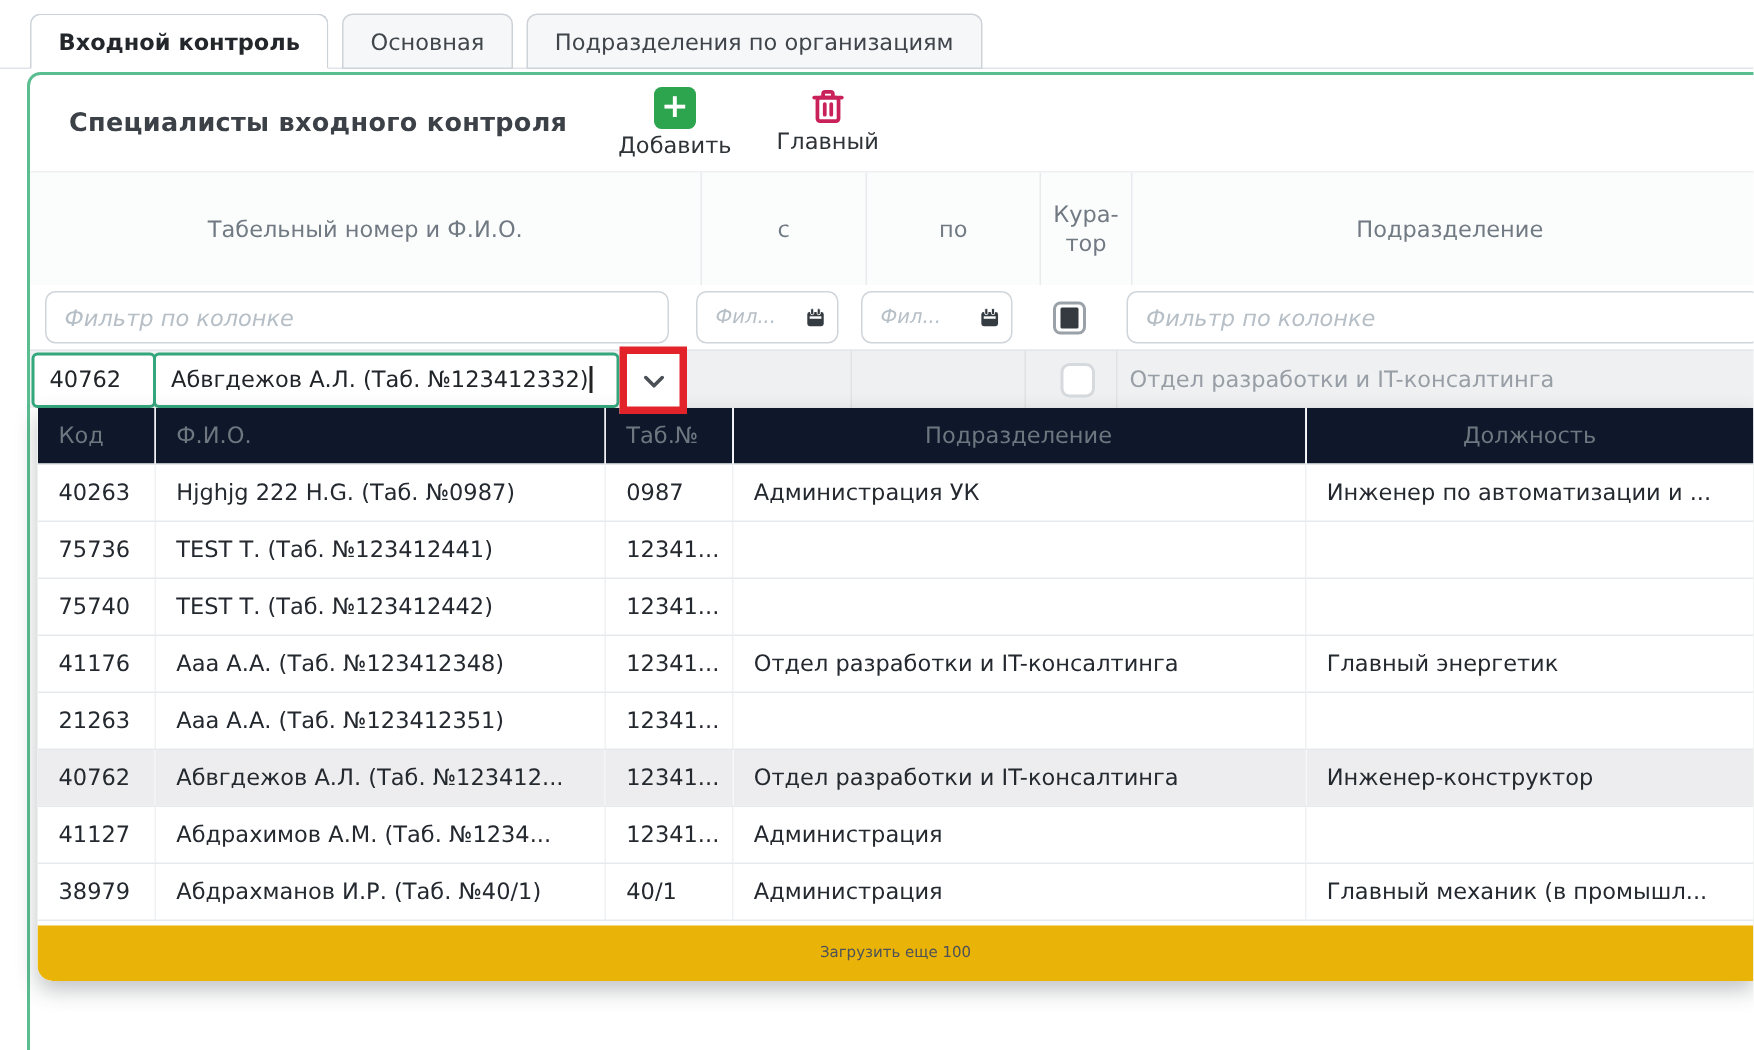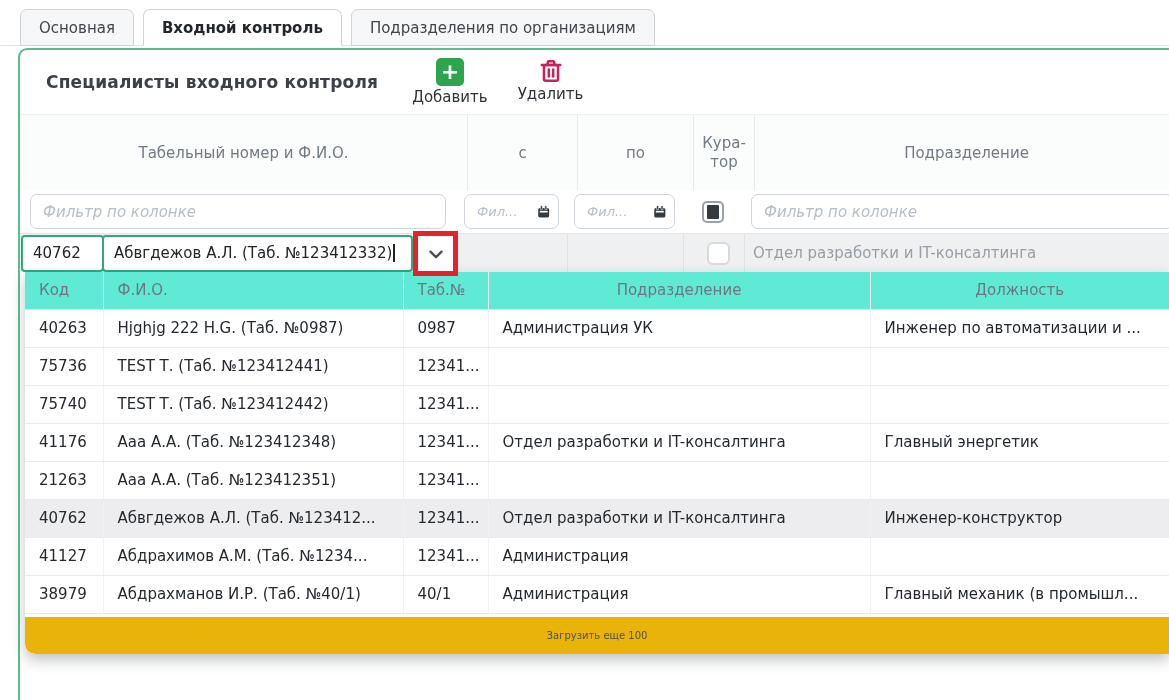--- a/index.html
+++ b/index.html
@@ -87,59 +87,59 @@
     background:#fff; border:2px solid #d6dade; border-radius:6px; cursor:pointer; }
   .edit-dept { position:absolute; left:733px; top:0; height:100%; display:flex;
     align-items:center; color:#989ea6; white-space:nowrap; }
 
   
   .popup { position:absolute; left:25px; top:272px; width:1144px; z-index:4;
     background:#fff; border-radius:0 0 0 10px;
     box-shadow:0 6px 14px rgba(50,55,60,.30); overflow:hidden; }
   table.dd { width:100%; border-collapse:collapse; table-layout:fixed;
     font-size:15px; color:#24292f; }
-  table.dd th { height:37px; background:#5eead4; color:#6e7780; font-weight:normal;
+  table.dd th { height:37px; background:#0f172a; color:#6e7780; font-weight:normal;
     border-bottom:1px solid #e4e8eb; border-right:1px solid #eef0f2;
     text-align:left; padding:0 14px; white-space:nowrap; overflow:hidden; }
   table.dd th.center { text-align:center; }
   table.dd th:last-child, table.dd td:last-child { border-right:none; }
   table.dd td { height:38px; border-bottom:1px solid #e7eaed; border-right:1px solid #eff1f3;
     padding:0 14px; white-space:nowrap; overflow:hidden; background:#fff; }
   table.dd tr.selected td { background:#ededef; }
   .popup-footer { margin-top:3px; height:37px; background:#eab308;
     display:flex; align-items:center; justify-content:center;
     color:#4c5258; font-size:10px; cursor:pointer; border-radius:0 0 0 10px; }
 </style>
 </head>
 <body>
 
 <div class="tabbar">
+  <div class="tab active">Входной контроль</div>
   <div class="tab">Основная</div>
-  <div class="tab active">Входной контроль</div>
   <div class="tab">Подразделения по организациям</div>
 </div>
 
 <div class="panel">
 
   <div class="panel-header">
     <div class="panel-title">Специалисты входного контроля</div>
     <div class="toolbar">
       <div class="tool-btn">
         <div class="icon-plus">+</div>
         <span>Добавить</span>
       </div>
       <div class="tool-btn">
         <svg class="icon-trash" width="26" height="26" viewBox="0 0 24 24" fill="none" stroke="#c9215a" stroke-width="2.3" stroke-linecap="round" stroke-linejoin="round">
           <path d="M3.5 6.5h17"></path>
           <path d="M9 6V4.2a1.2 1.2 0 0 1 1.2-1.2h3.6A1.2 1.2 0 0 1 15 4.2V6"></path>
           <rect x="5.5" y="6.5" width="13" height="14.5" rx="1.6"></rect>
           <path d="M10 10.5v6.5"></path>
             <path d="M14 10.5v6.5"></path>
         </svg>
-        <span>Удалить</span>
+        <span>Главный</span>
       </div>
     </div>
   </div>
 
   <div class="hdr">
     <div class="hdr-fio">Табельный номер и Ф.И.О.</div>
     <div class="hdr-acts">
       <div class="acts-bottom">
         <div class="acts-c">с</div>
         <div class="acts-po">по</div>

